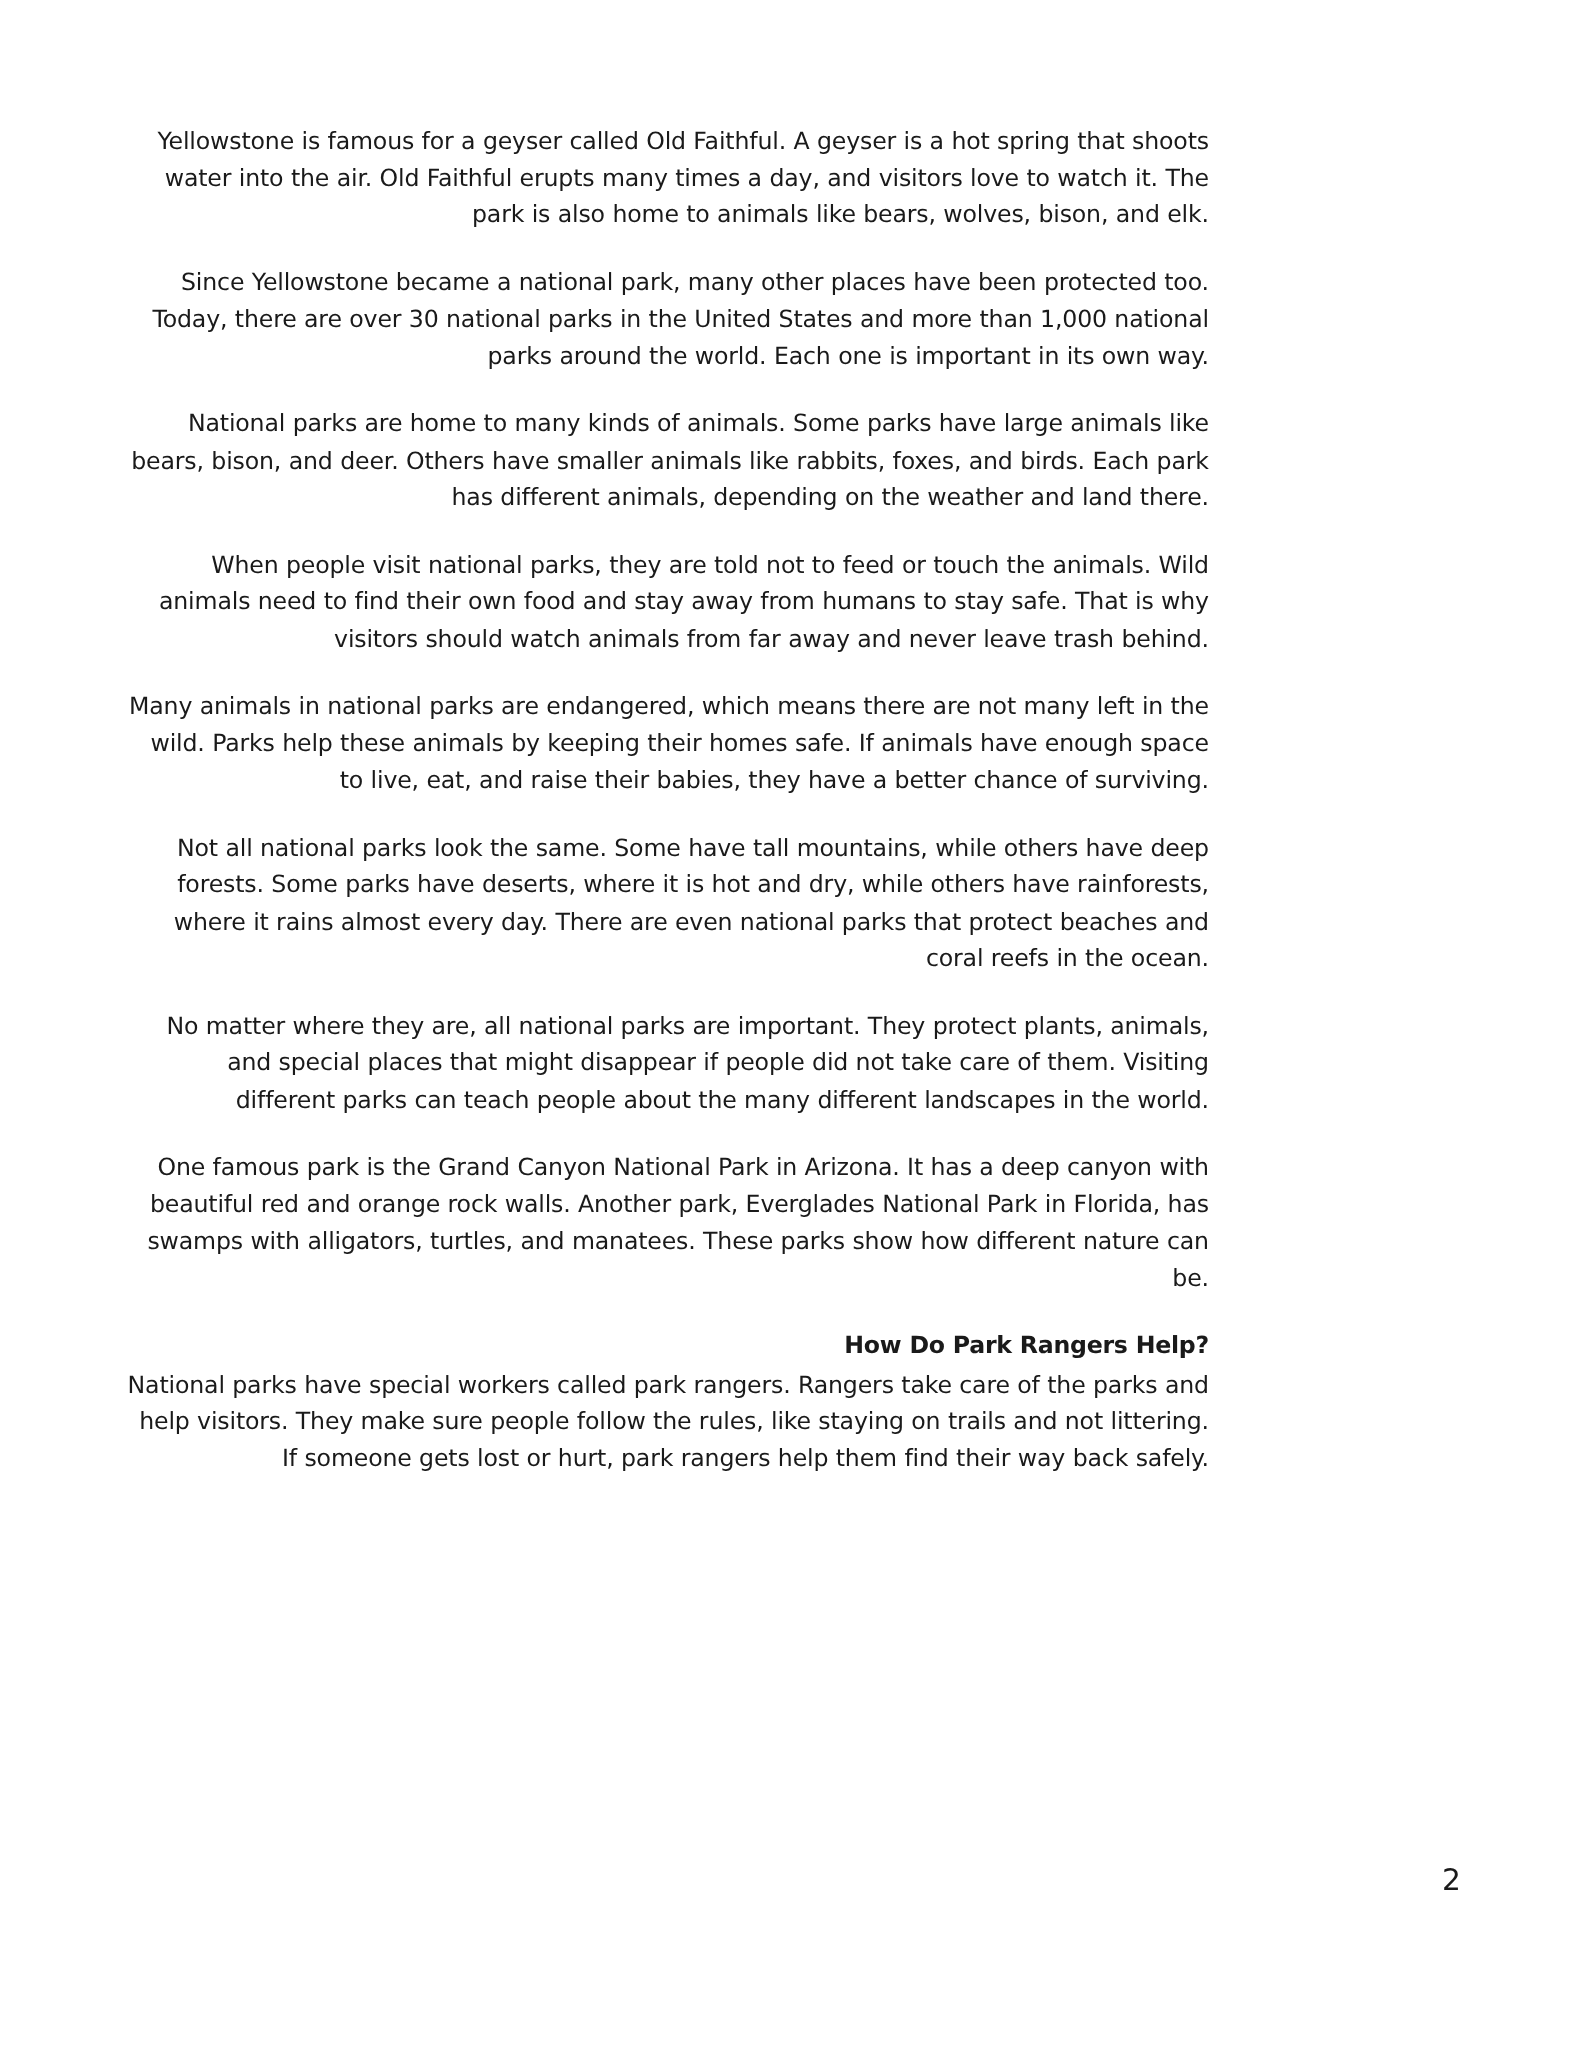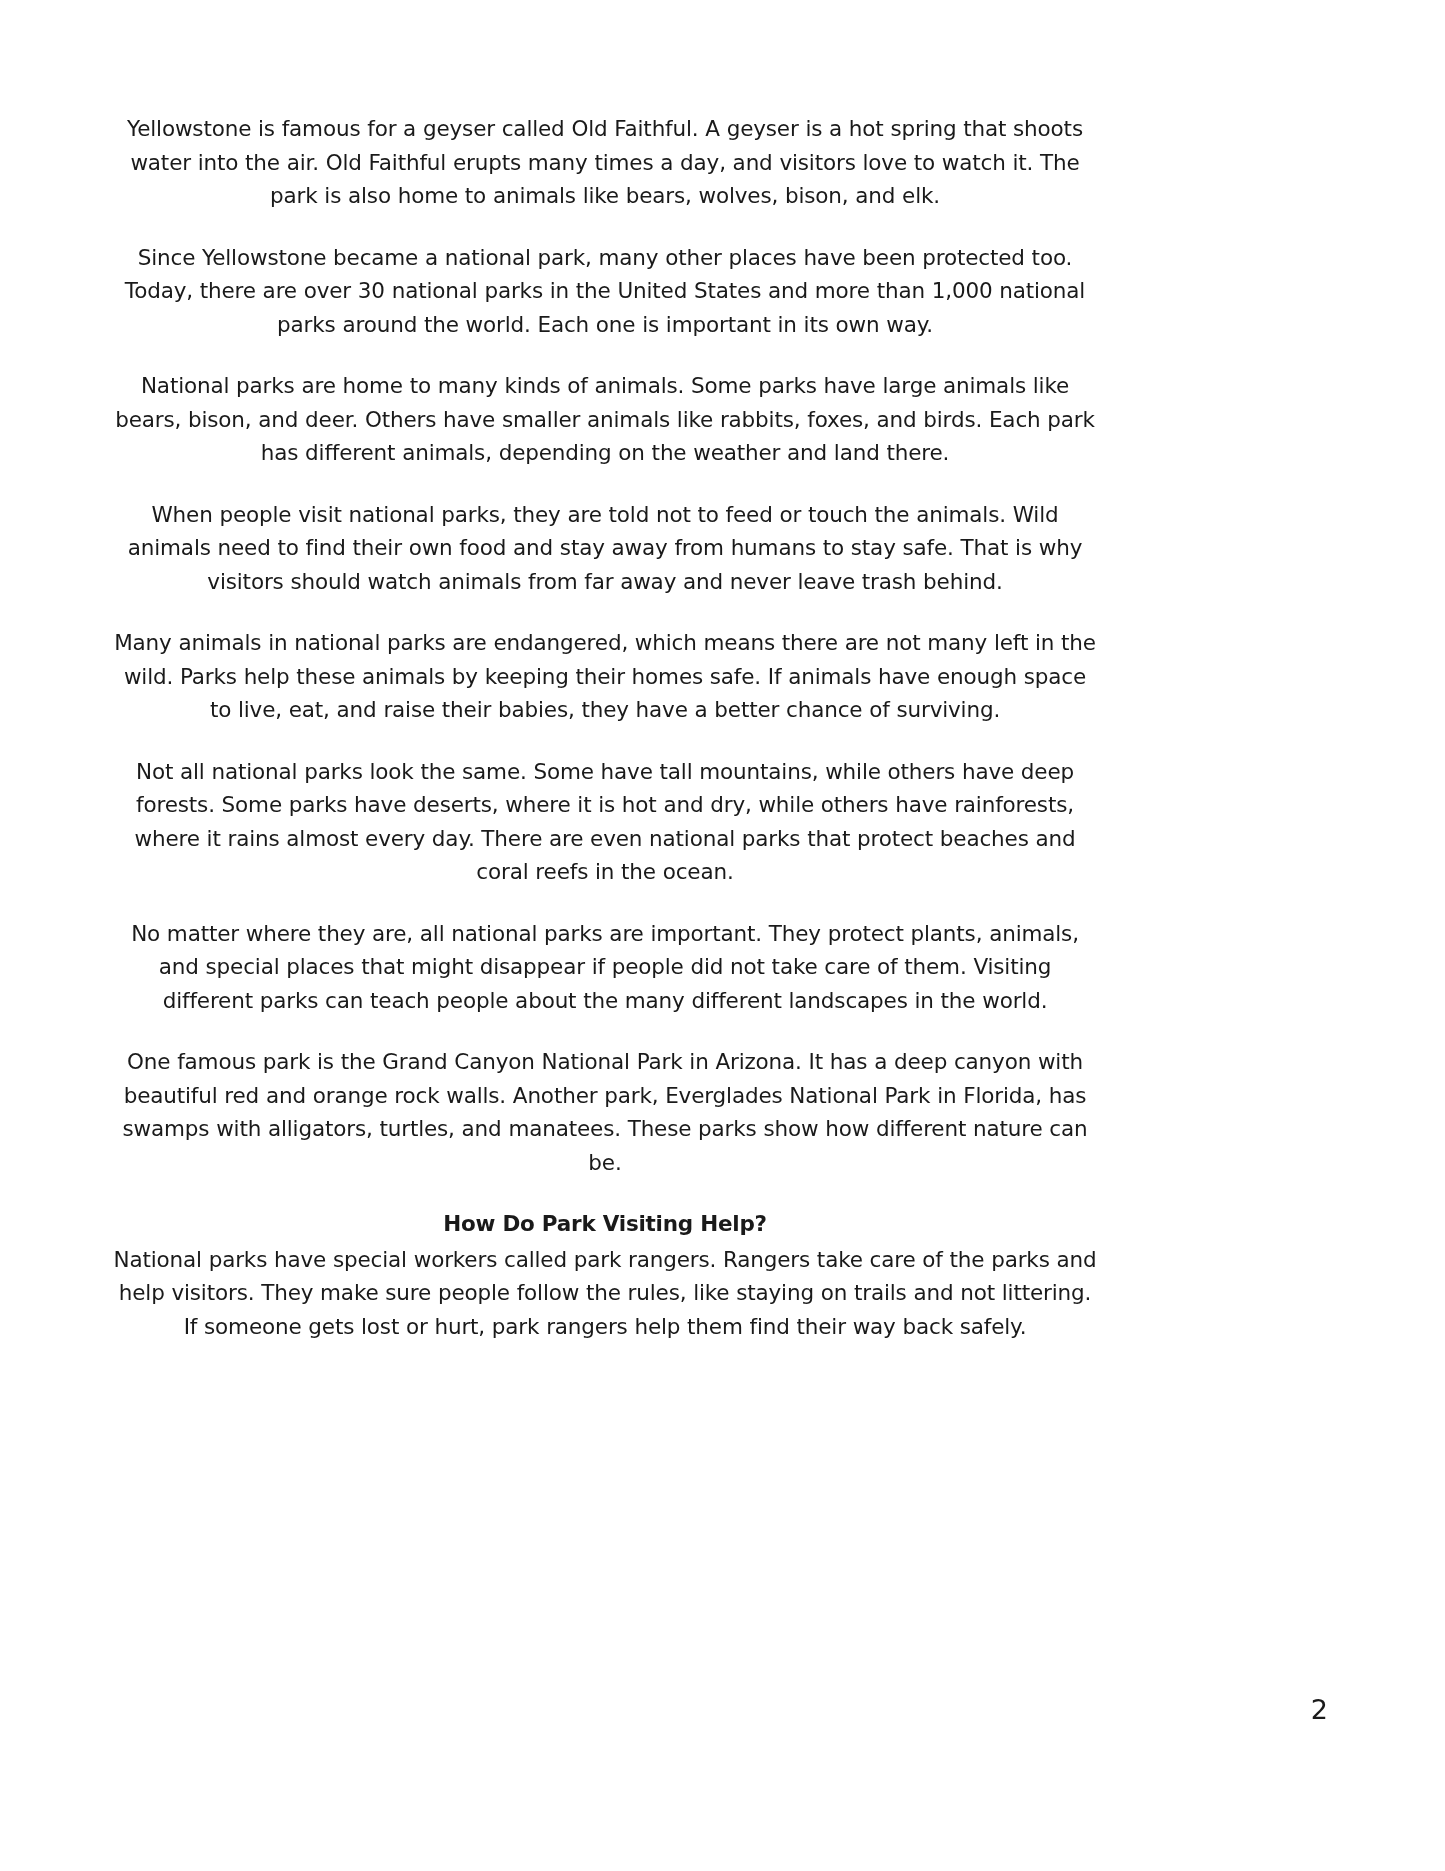--- a/index.html
+++ b/index.html
@@ -32,21 +32,21 @@
   }
 
   p.para,
   h2.heading {
     margin: 0;
     padding: 0;
     font-size: 21.5px;
     line-height: 33.5px;
     letter-spacing: -0.15px;
     color: #1a1a1a;
-    text-align: center;
+    text-align: right;
     word-spacing: 0.1px;
   }
 
   p.para {
     font-weight: 400;
     margin-bottom: 28px;
   }
 
   h2.heading {
     font-weight: 700;
@@ -87,21 +87,21 @@
 
     <p class="para">Many animals in national parks are endangered, which means there are not many left in the wild. Parks help these animals by keeping their homes safe. If animals have enough space to live, eat, and raise their babies, they have a better chance of surviving.</p>
 
 
     <p class="para">Not all national parks look the same. Some have tall mountains, while others have deep forests. Some parks have deserts, where it is hot and dry, while others have rainforests, where it rains almost every day. There are even national parks that protect beaches and coral reefs in the ocean.</p>
 
     <p class="para">No matter where they are, all national parks are important. They protect plants, animals, and special places that might disappear if people did not take care of them. Visiting different parks can teach people about the many different landscapes in the world.</p>
 
     <p class="para">One famous park is the Grand Canyon National Park in Arizona. It has a deep canyon with beautiful red and orange rock walls. Another park, Everglades National Park in Florida, has swamps with alligators, turtles, and manatees. These parks show how different nature can be.</p>
 
-    <h2 class="heading">How Do Park Visiting Help?</h2>
+    <h2 class="heading">How Do Park Rangers Help?</h2>
 
     <p class="para">National parks have special workers called park rangers. Rangers take care of the parks and help visitors. They make sure people follow the rules, like staying on trails and not littering. If someone gets lost or hurt, park rangers help them find their way back safely.</p>
 
   </div>
 
   <div class="page-number">2</div>
 
 </div>
 
 </body></html>

